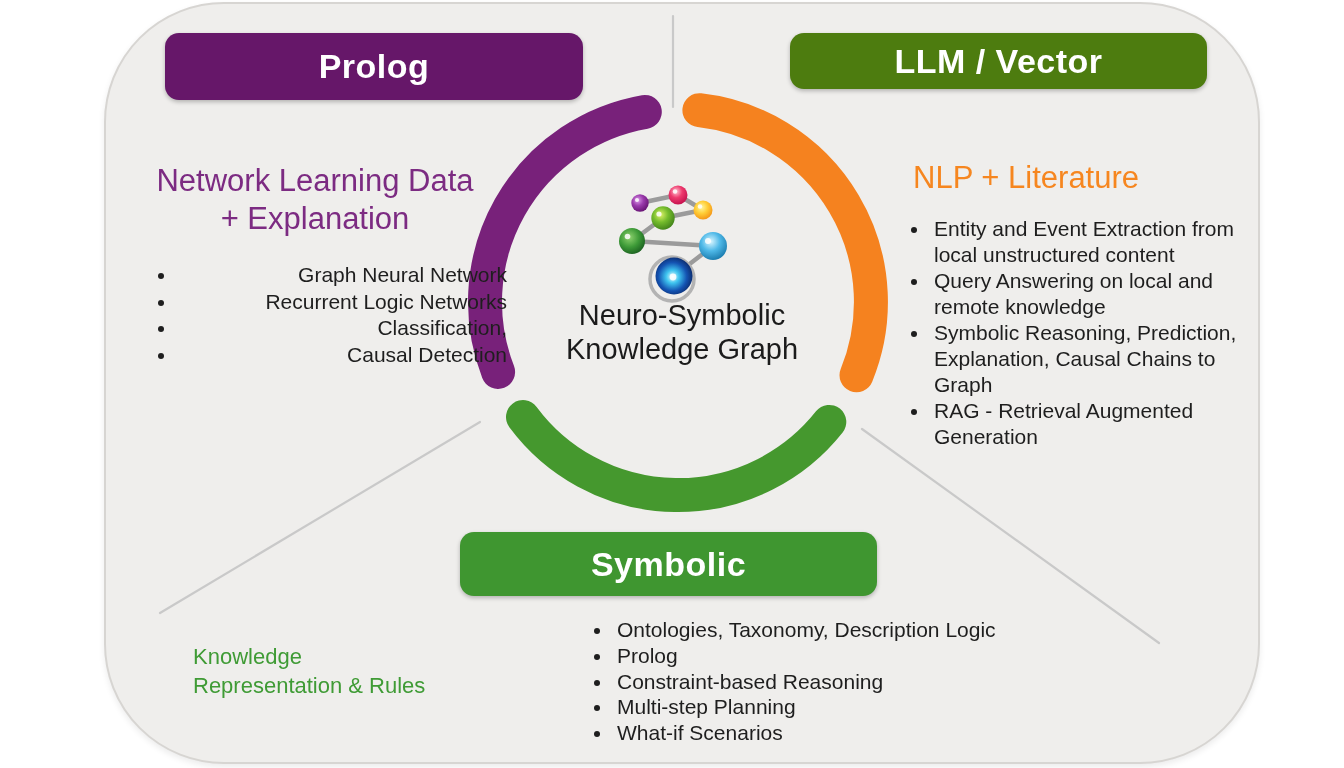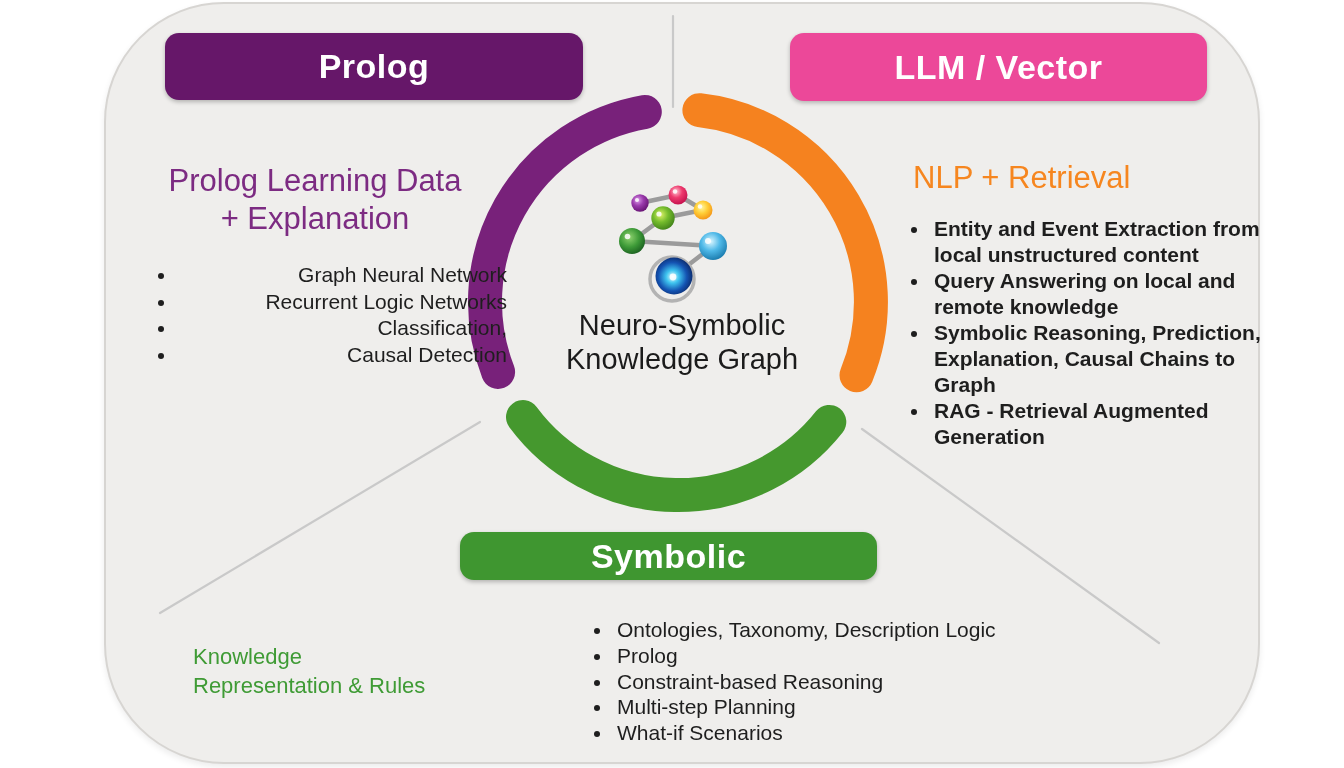--- a/index.html
+++ b/index.html
@@ -20,40 +20,40 @@
   svg.overlay{position:absolute;left:0;top:0;width:1344px;height:768px;z-index:1;pointer-events:none;}
   .layer{position:absolute;inset:0;z-index:2;}
 
   .banner{
     position:absolute;display:flex;align-items:center;justify-content:center;
     color:#ffffff;font-weight:bold;font-size:34px;letter-spacing:.5px;
     border-radius:14px;
     box-shadow:0 2px 4px rgba(0,0,0,0.25);
   }
   .banner.neural{left:165px;top:33px;width:418px;height:67px;background:#661769;}
-  .banner.llm{left:790px;top:33px;width:417px;height:68px;background:#ec4899;}
-  .banner.symbolic{left:460px;top:532px;width:417px;height:48px;background:#3f9630;}
+  .banner.llm{left:790px;top:33px;width:417px;height:56px;background:#4d7c0f;}
+  .banner.symbolic{left:460px;top:532px;width:417px;height:64px;background:#3f9630;}
 
   .heading{position:absolute;font-size:31px;line-height:1.22;}
   .heading .hline{display:block;}
   .heading.neural{left:135px;top:162px;width:360px;text-align:center;color:#7c2b82;}
   .heading.llm{left:913px;top:159px;width:340px;text-align:left;color:#f6861f;}
   .heading.symbolic{left:193px;top:643px;width:400px;text-align:left;color:#3f9b35;font-size:22px;line-height:1.3;}
 
   ul.bullets{
     position:absolute;margin:0;list-style:disc outside;
     font-size:21px;color:#1e1e1e;
   }
   ul.bullets li{padding-left:4px;margin:0;}
   ul.bullets.left{left:151px;top:262px;width:330px;padding-left:26px;line-height:26.5px;text-align:right;}
-  ul.bullets.right{left:904px;top:216px;width:336px;padding-left:26px;line-height:26px;font-weight:bold;}
+  ul.bullets.right{left:904px;top:216px;width:336px;padding-left:26px;line-height:26px;}
   ul.bullets.bottom{left:587px;top:617px;width:450px;padding-left:26px;line-height:25.8px;}
 
   .center-label{
-    position:absolute;left:548px;top:308px;width:268px;
+    position:absolute;left:548px;top:298px;width:268px;
     text-align:center;font-size:29px;line-height:1.18;color:#1b1b1b;
   }
   .center-label .hline{display:block;}
 </style>
 </head>
 <body>
 
 <div class="stage">
 
   <div class="card"></div>
@@ -138,35 +138,35 @@
       </g>
     </g>
   </svg>
 
   <div class="layer">
 
     <div class="banner neural">
       <span>Prolog</span>
     </div>
     <div class="heading neural">
-      <span class="hline">Prolog Learning Data</span>
+      <span class="hline">Network Learning Data</span>
       <span class="hline">+ Explanation</span>
     </div>
     <ul class="bullets left">
         <li>Graph Neural Network</li>
         <li>Recurrent Logic Networks</li>
         <li>Classification,</li>
         <li>Causal Detection</li>
       </ul>
 
     <div class="banner llm">
       <span>LLM / Vector</span>
     </div>
     <div class="heading llm">
-      <span class="hline">NLP + Retrieval</span>
+      <span class="hline">NLP + Literature</span>
     </div>
     <ul class="bullets right">
         <li>Entity and Event Extraction from local unstructured content</li>
         <li>Query Answering  on local and remote knowledge</li>
         <li>Symbolic Reasoning, Prediction, Explanation, Causal Chains to Graph</li>
         <li>RAG - Retrieval Augmented Generation</li>
       </ul>
 
     <div class="banner symbolic">
       <span>Symbolic</span>

